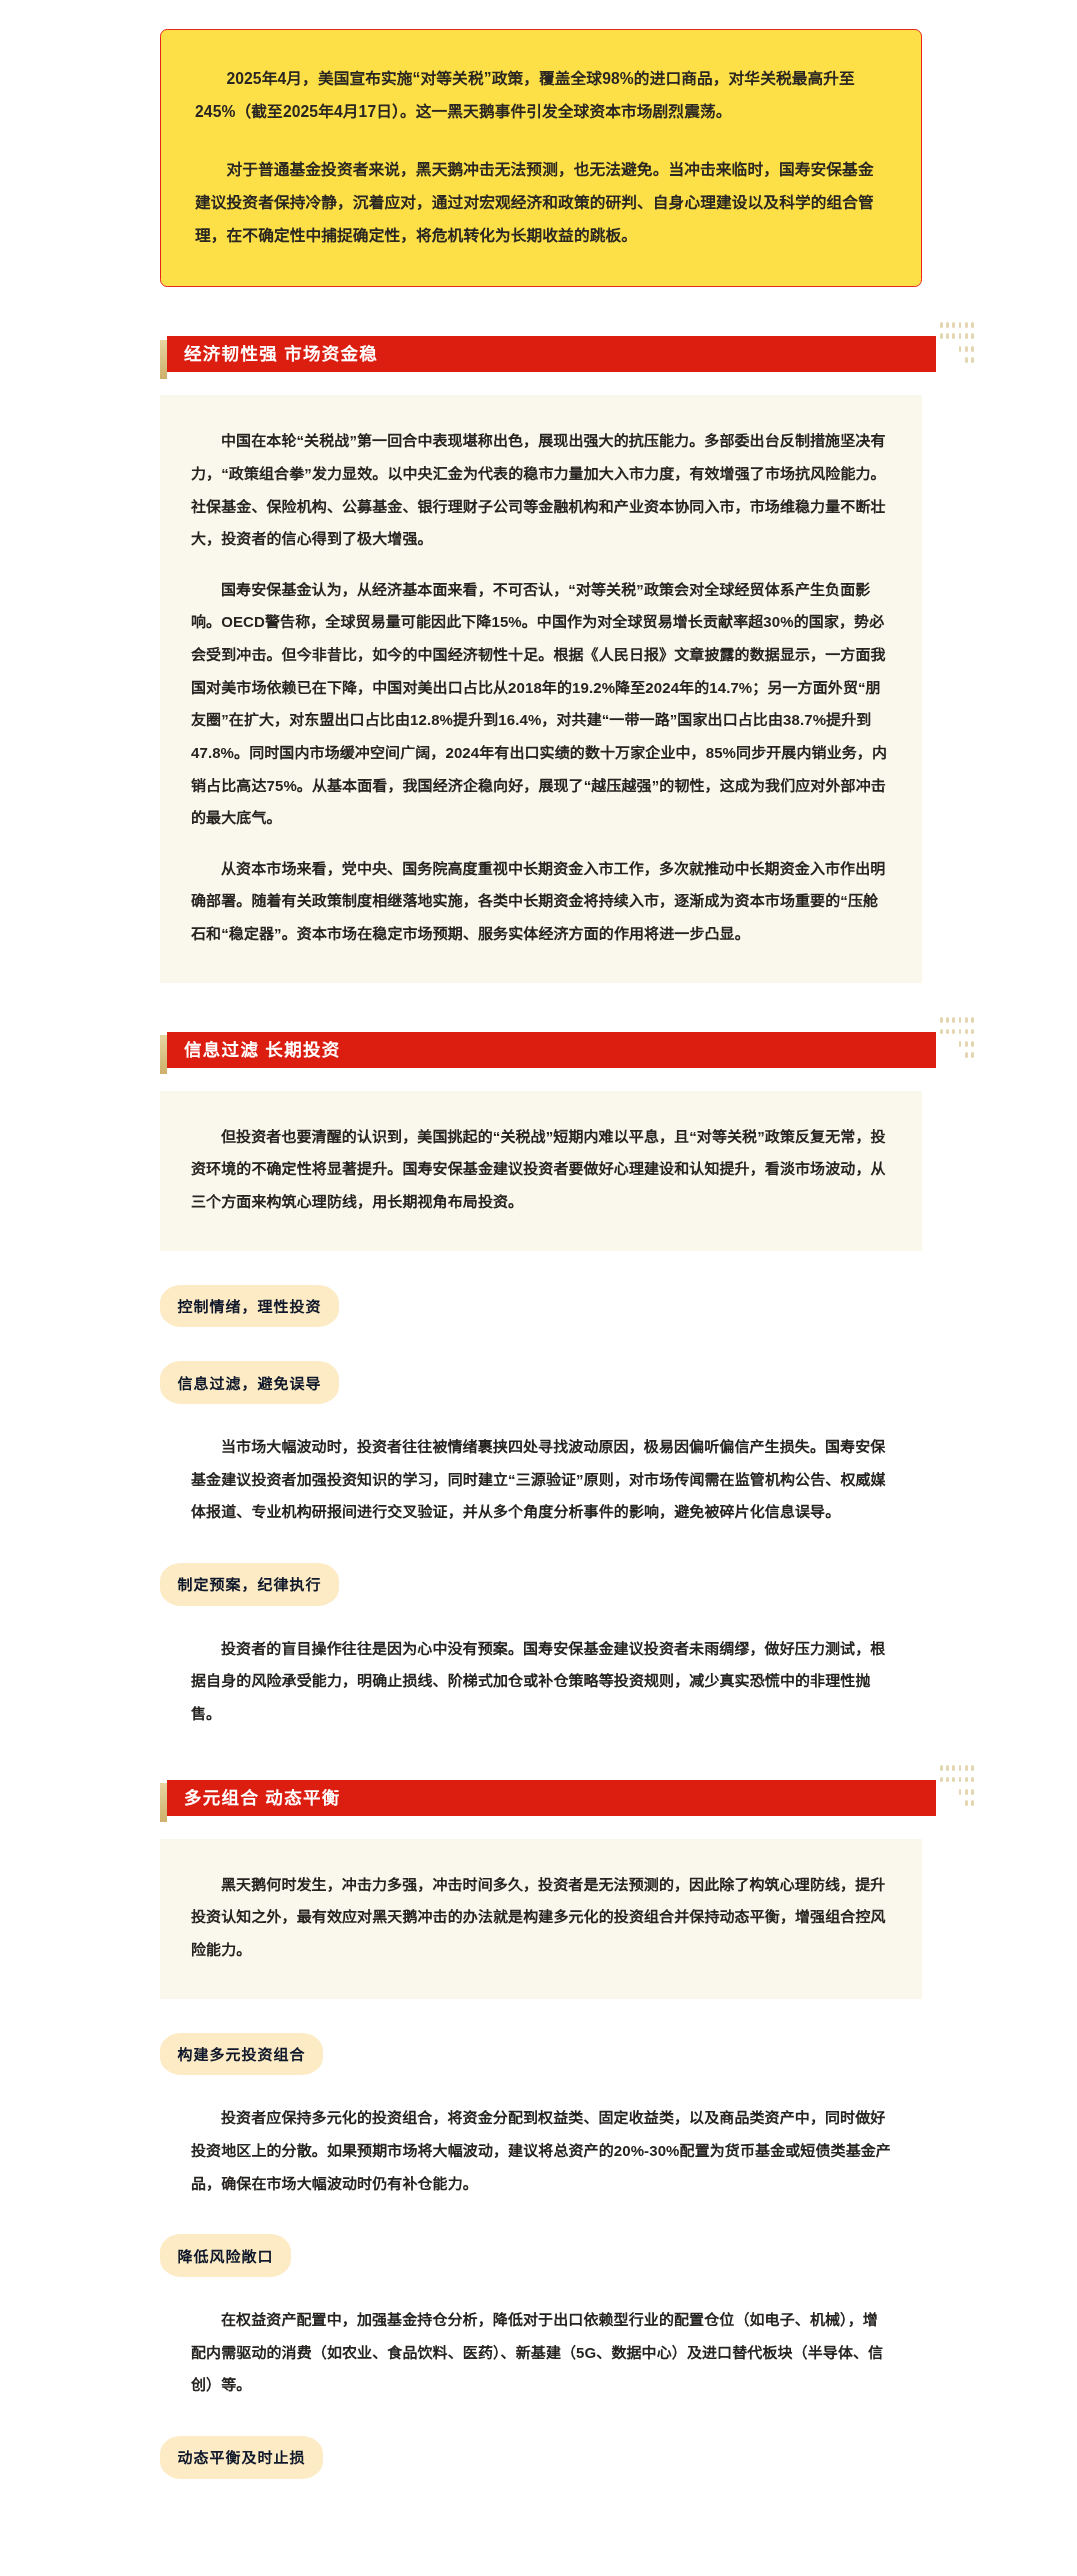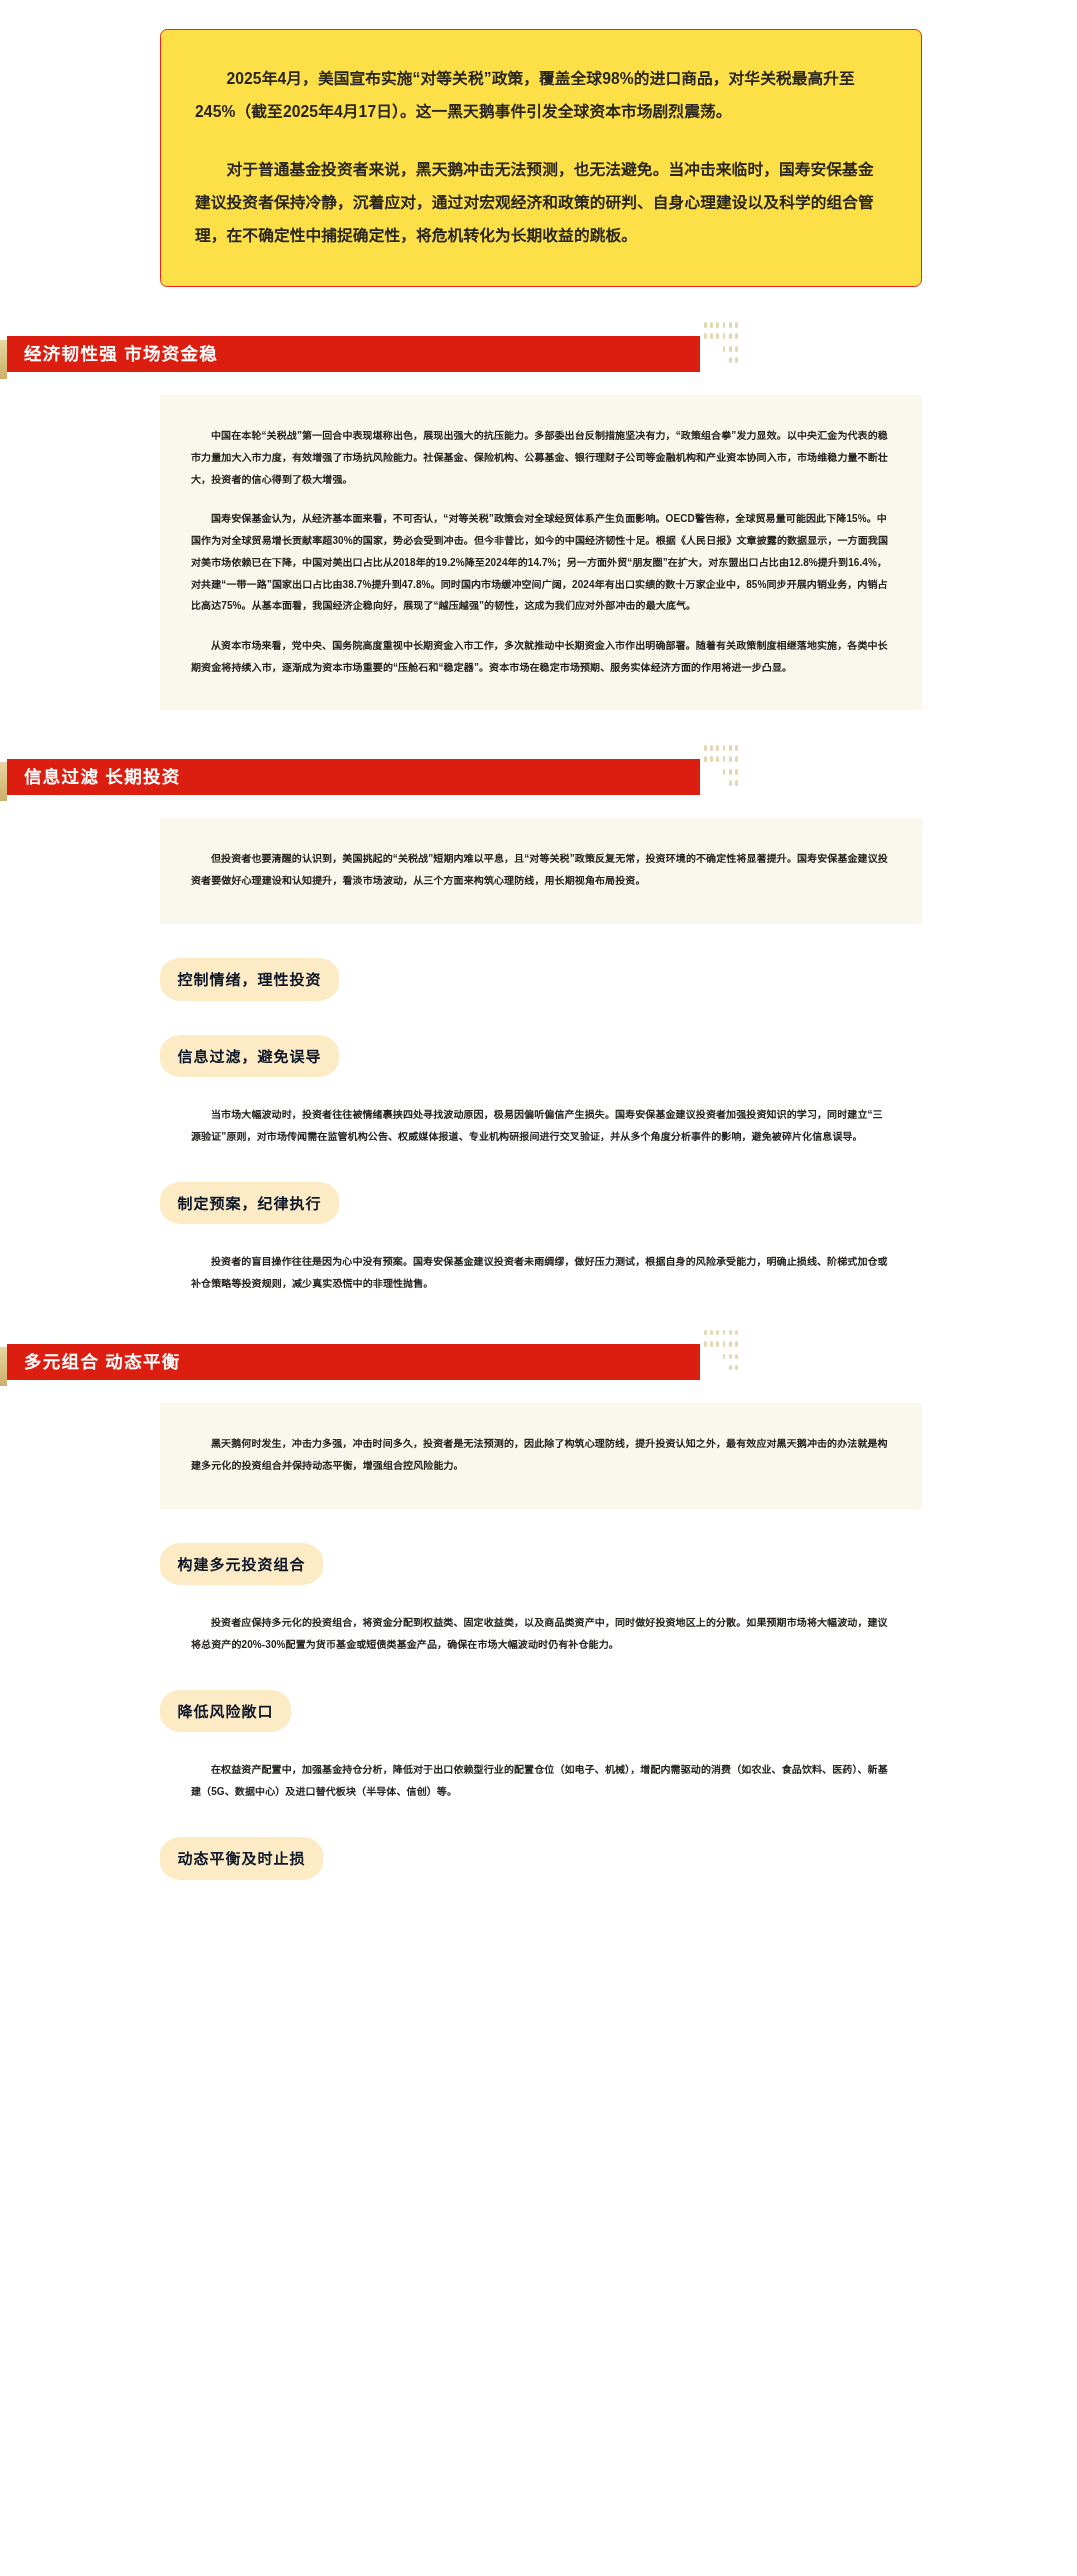--- a/index.html
+++ b/index.html
@@ -59,21 +59,22 @@
 
   
   .sec-head {
     position: relative;
     margin: 49px 0 0 0;
     height: 36px;
   }
   .sec-head-inner {
     position: relative;
     display: block;
-    width: 700px;
+    margin-left: 160px;
+    width: 776px;
     height: 36px;
   }
   .sec-bar {
     position: absolute;
     left: 7.2px;
     top: 0;
     right: 0;
     height: 36px;
     background: #dc1e11;
   }
@@ -116,21 +117,21 @@
 
   
   .body-panel {
     margin: 23px 0 0 160px;
     width: 762px;
     background: #faf7ec;
     box-sizing: border-box;
     padding: 30px 31px 32px 31px;
   }
   .body-p {
-    font-size: 10px;
+    font-size: 15px;
     line-height: 2.18;
     text-indent: 2em;
     margin: 0 0 17.5px 0;
     color: #262320;
     font-weight: 600;
     letter-spacing: 0.1px;
   }
   .body-p:last-child { margin-bottom: 0; }
 
   

